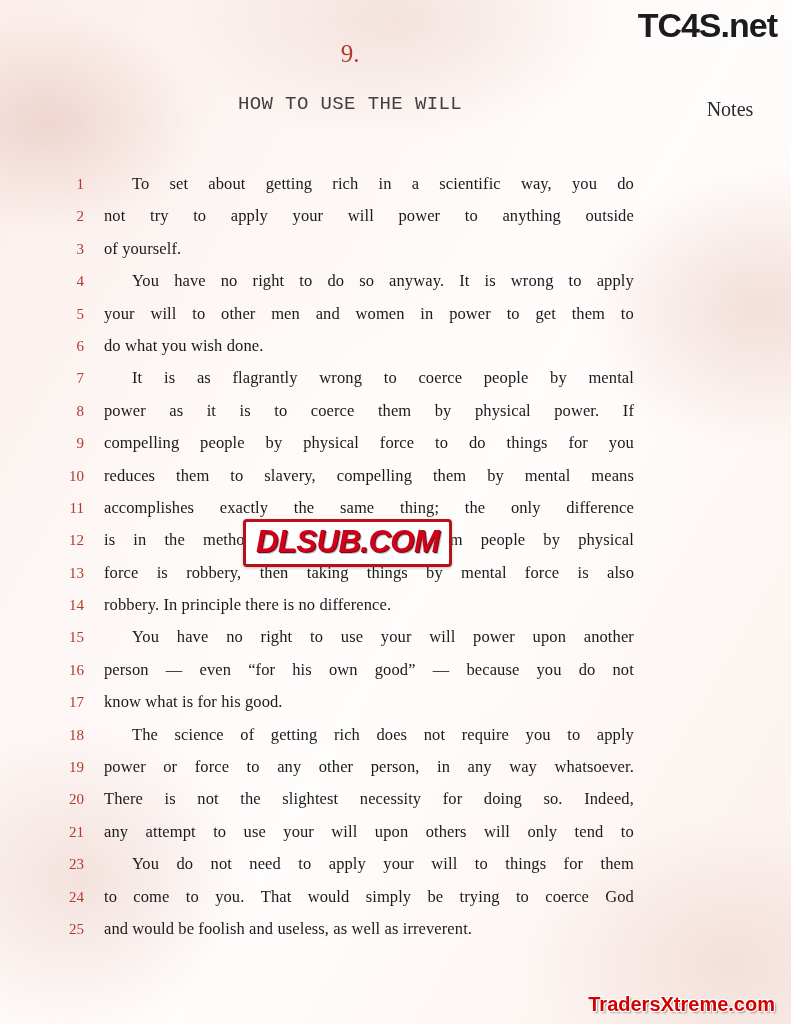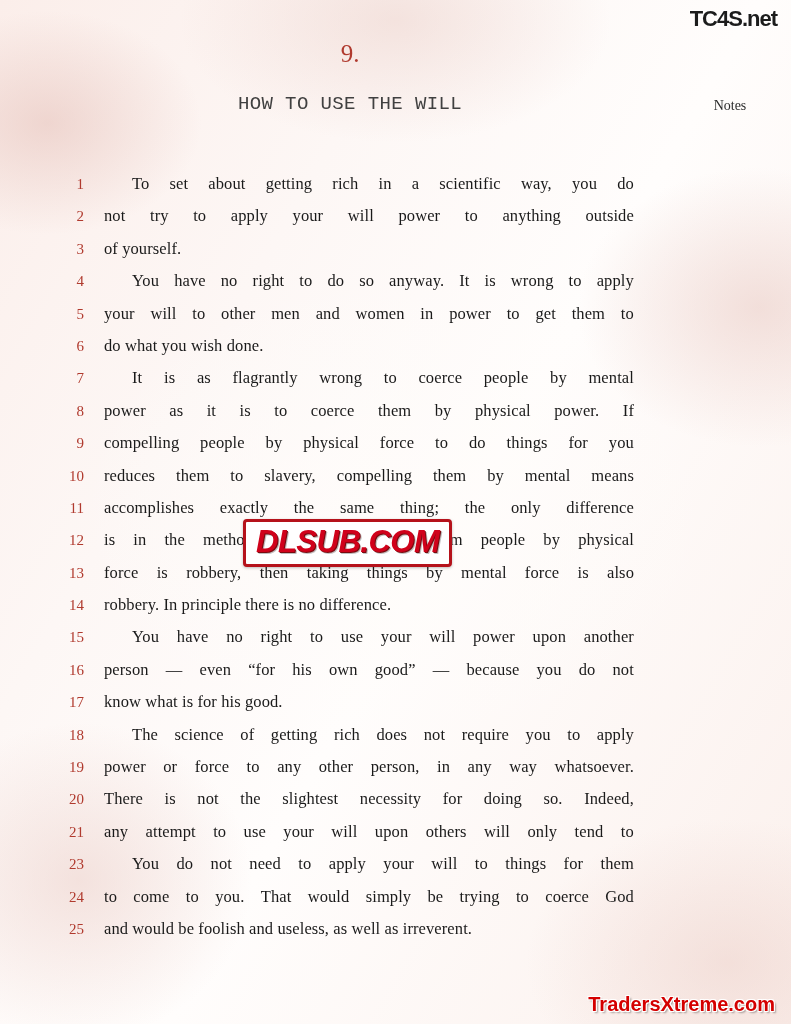--- a/index.html
+++ b/index.html
@@ -33,21 +33,21 @@
     inset: 0;
   }
 
   
   .wm-top {
     position: absolute;
     top: 6px;
     right: 14px;
     font-family: "Liberation Sans", sans-serif;
     font-weight: bold;
-    font-size: 22px;
+    font-size: 34px;
     letter-spacing: -1px;
     color: #1c1c1c;
     text-shadow: 1px 1px 0 rgba(255,255,255,0.9), -1px -1px 0 rgba(255,255,255,0.6);
   }
   .wm-top-sub {
     position: absolute;
     top: 14px;
     right: 16px;
     font-family: "Liberation Sans", sans-serif;
     font-size: 11px;
@@ -82,21 +82,21 @@
     text-transform: uppercase;
   }
 
   .notes-label {
     position: absolute;
     top: 98px;
     left: 700px;
     width: 60px;
     text-align: center;
     font-family: "Liberation Serif", serif;
-    font-size: 14px;
+    font-size: 20px;
     color: #2b2b2b;
   }
 
   
   .body-block {
     position: absolute;
     top: 168px;
     left: 104px;
     width: 530px;
   }

